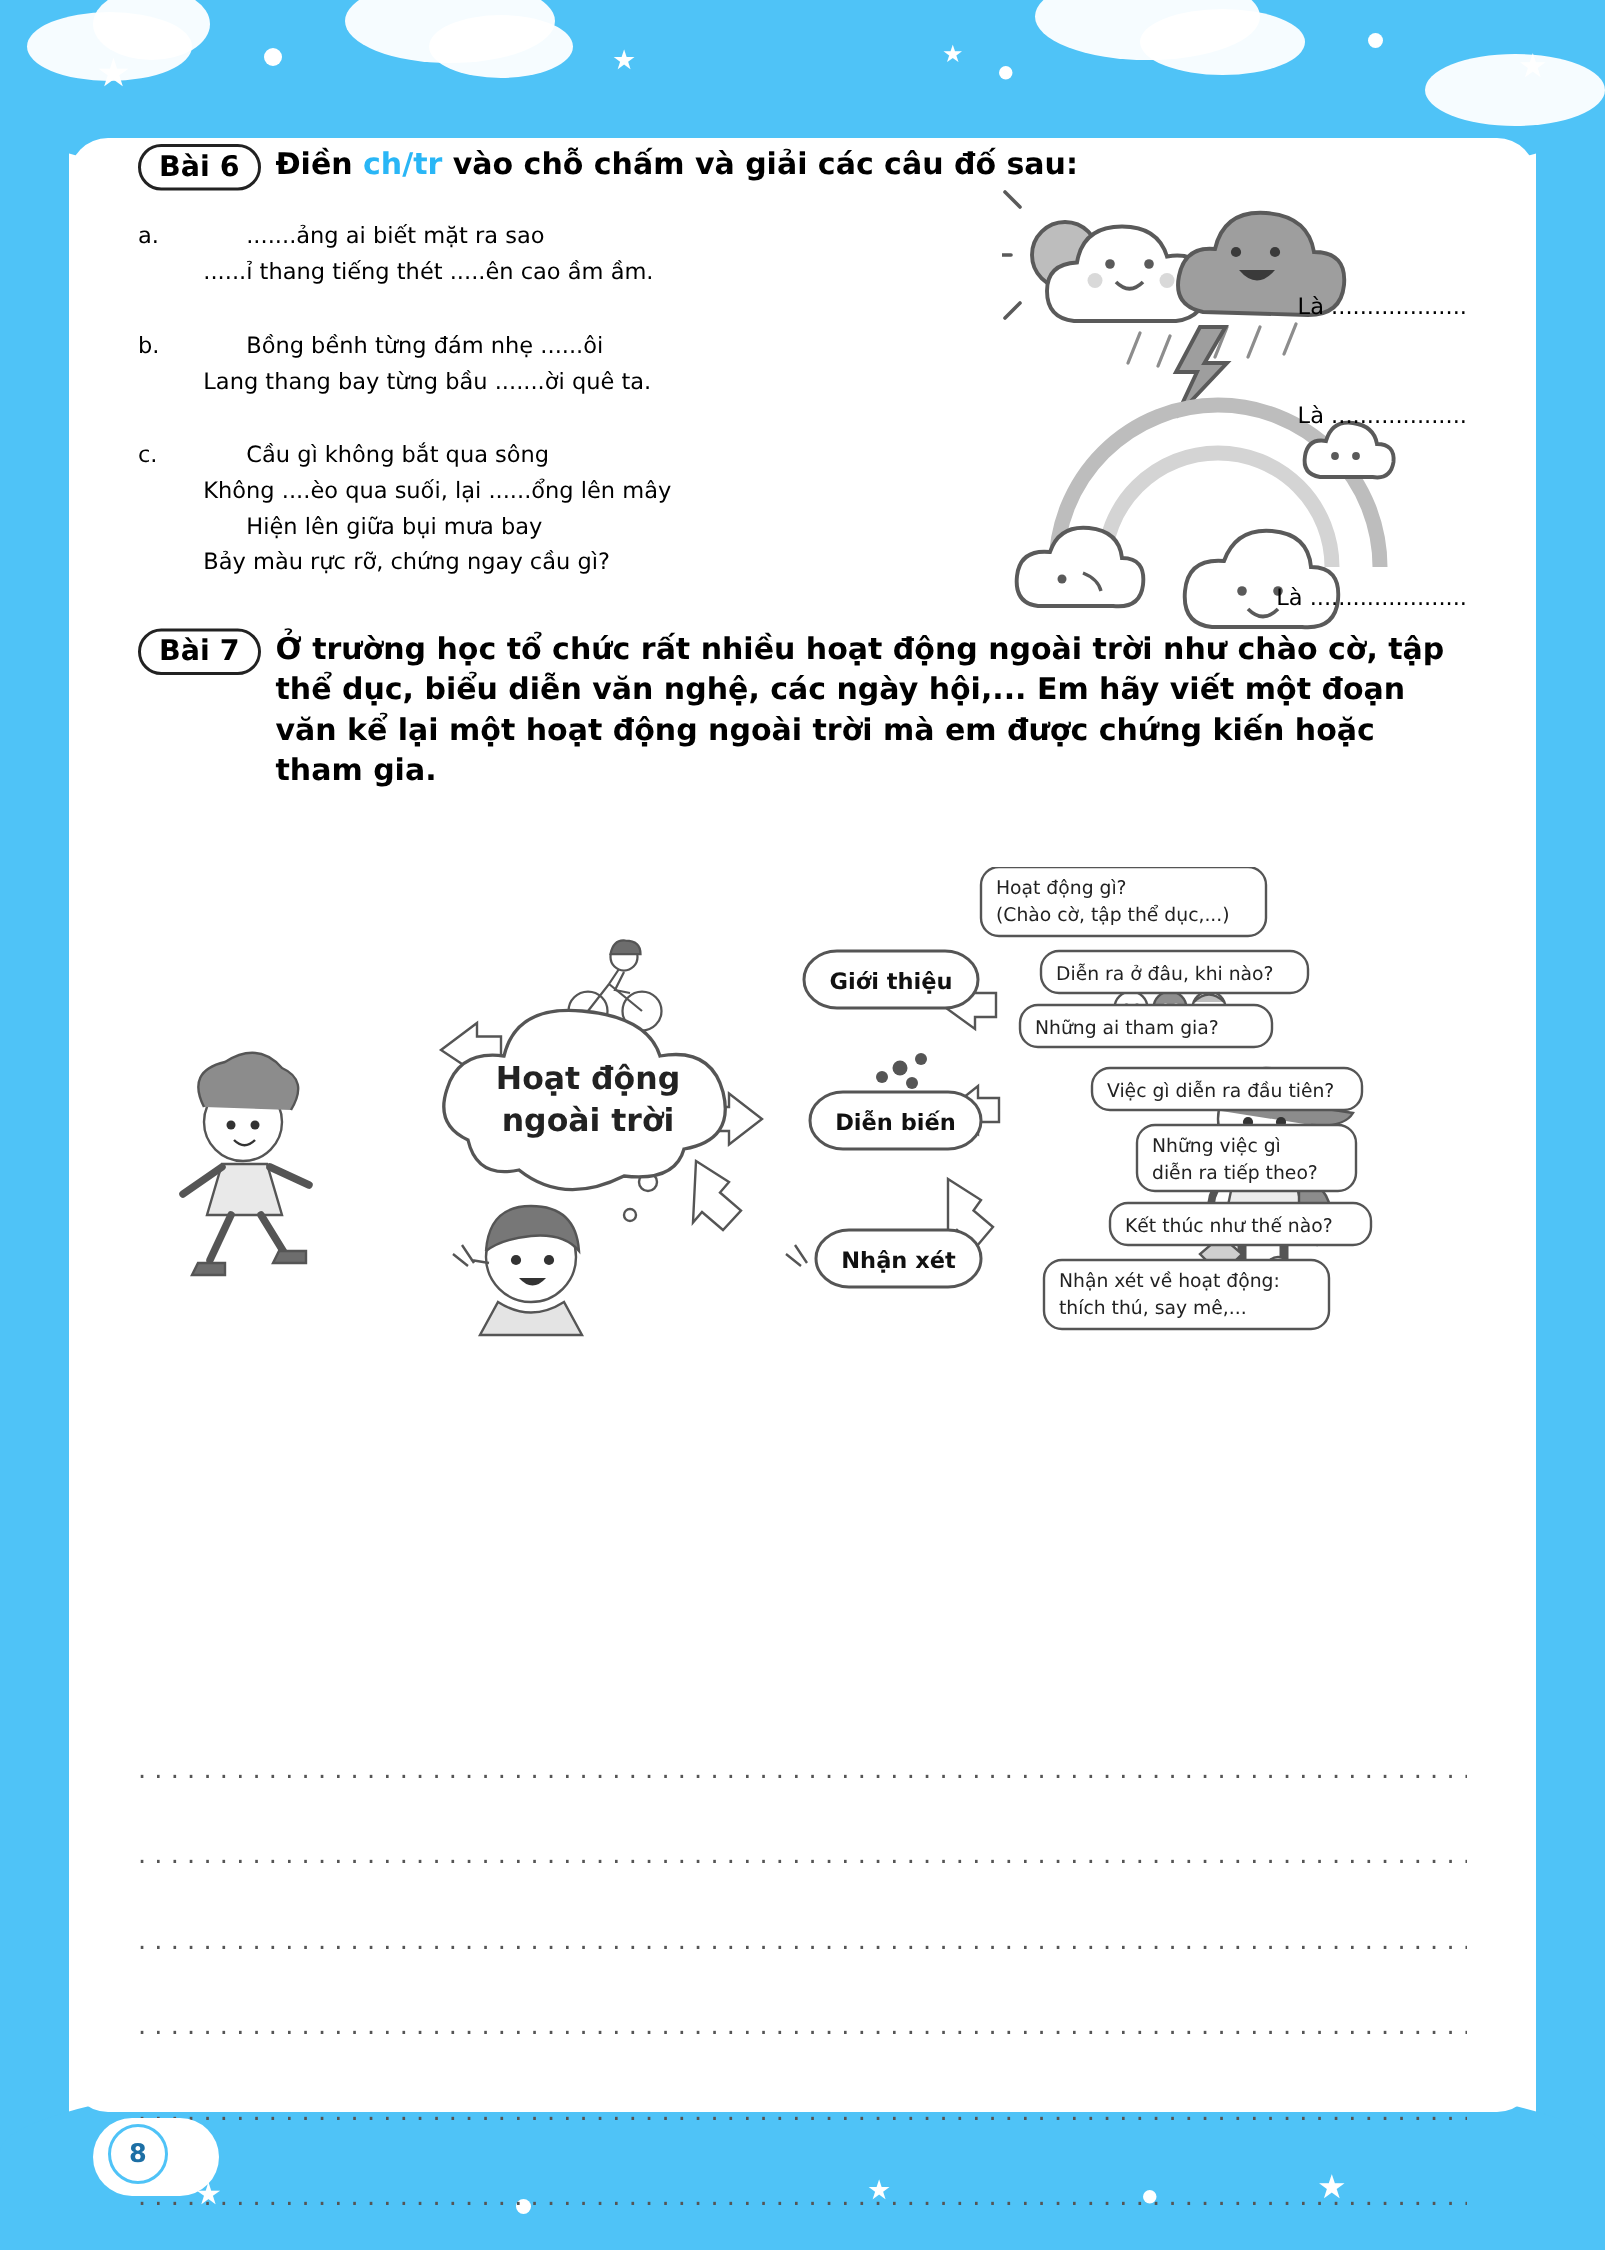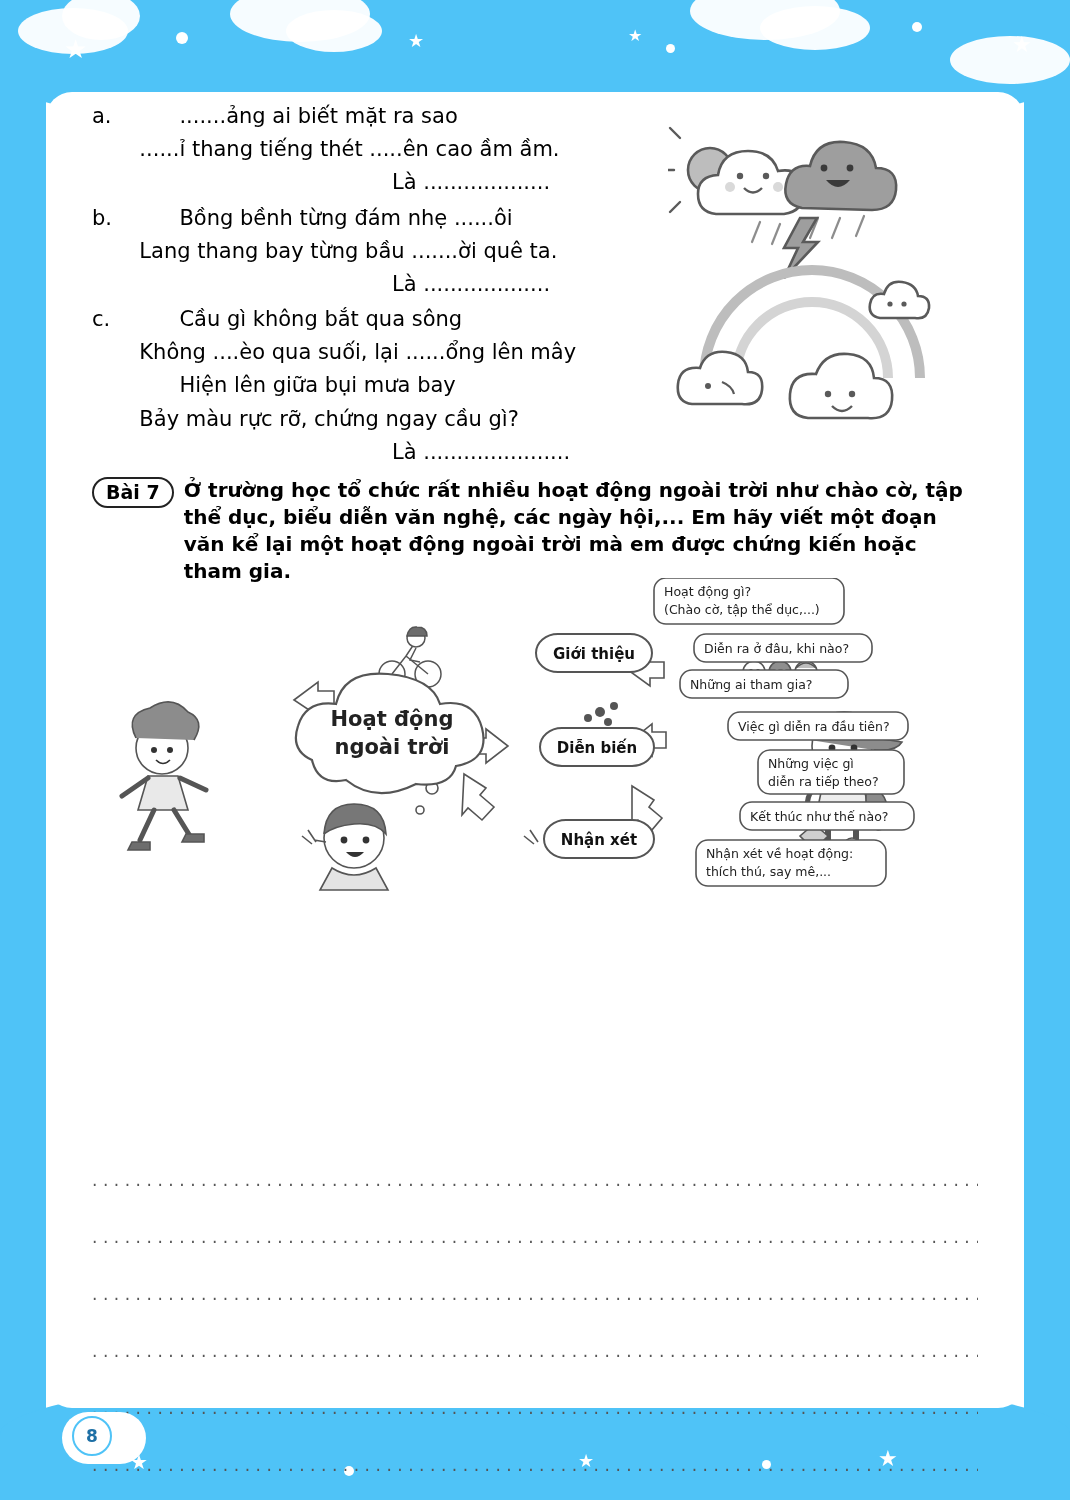--- a/index.html
+++ b/index.html
@@ -44,25 +44,25 @@
 
   .task-head{display:flex;align-items:flex-start;gap:10px;margin-bottom:4px;}
   .badge{
     display:inline-block;border:2px solid #222;border-radius:16px;
     padding:2px 12px 3px;font-weight:bold;font-size:19px;white-space:nowrap;
     font-family:"DejaVu Sans", sans-serif;
   }
   .task-text{font-size:20px;font-weight:bold;line-height:1.35;}
   .hl{color:#29b6f6;}
 
-  .riddles{margin-top:4px;font-size:21px;line-height:1.58;position:relative;z-index:2;}
+  .riddles{margin-top:19px;font-size:15px;line-height:1.58;position:relative;z-index:2;}
   .riddle{margin-bottom:2px;}
   .r-line{display:block;white-space:pre;}
   .lbl{display:inline-block;width:34px;}
-  .ans{display:block;text-align:left;padding-left:300px;}
+  .ans{display:block;text-align:right;padding-left:300px;}
 
   .task7{margin-top:8px;}
   .task7 .task-text{font-size:20px;}
 
   
   .lines{position:absolute;left:92px;top:1152px;width:886px;}
   .wline{
     font-size:17px;letter-spacing:5.5px;color:#555;white-space:nowrap;overflow:hidden;
     height:57px;line-height:57px;
   }
@@ -102,20 +102,26 @@
 <div class="dot" style="left:666px;top:44px;width:9px;height:9px;"></div>
 <div class="dot" style="left:912px;top:22px;width:10px;height:10px;"></div>
 <div class="star" style="left:130px;top:1452px;font-size:20px;">★</div>
 <div class="star" style="left:578px;top:1452px;font-size:18px;">★</div>
 <div class="star" style="left:878px;top:1448px;font-size:22px;">★</div>
 <div class="dot" style="left:344px;top:1466px;width:10px;height:10px;"></div>
 <div class="dot" style="left:762px;top:1460px;width:9px;height:9px;"></div>
 
 <div class="content">
 
+  <div class="task-head">
+    <span class="badge">Bài 6</span>
+    <span class="task-text">
+      <span>Điền </span><span class="hl">ch/tr</span><span> vào chỗ chấm và giải các câu đố sau:</span>
+    </span>
+  </div>
 
   <div class="riddles">
 
     <div class="riddle">
       <span class="r-line"><span class="lbl">a.</span><span>        .......ảng ai biết mặt ra sao</span></span>
       <span class="r-line"><span class="lbl"></span><span>  ......ỉ thang tiếng thét .....ên cao ầm ầm.</span></span>
       <span class="ans">Là ...................</span>
     </div>
 
     <div class="riddle">

